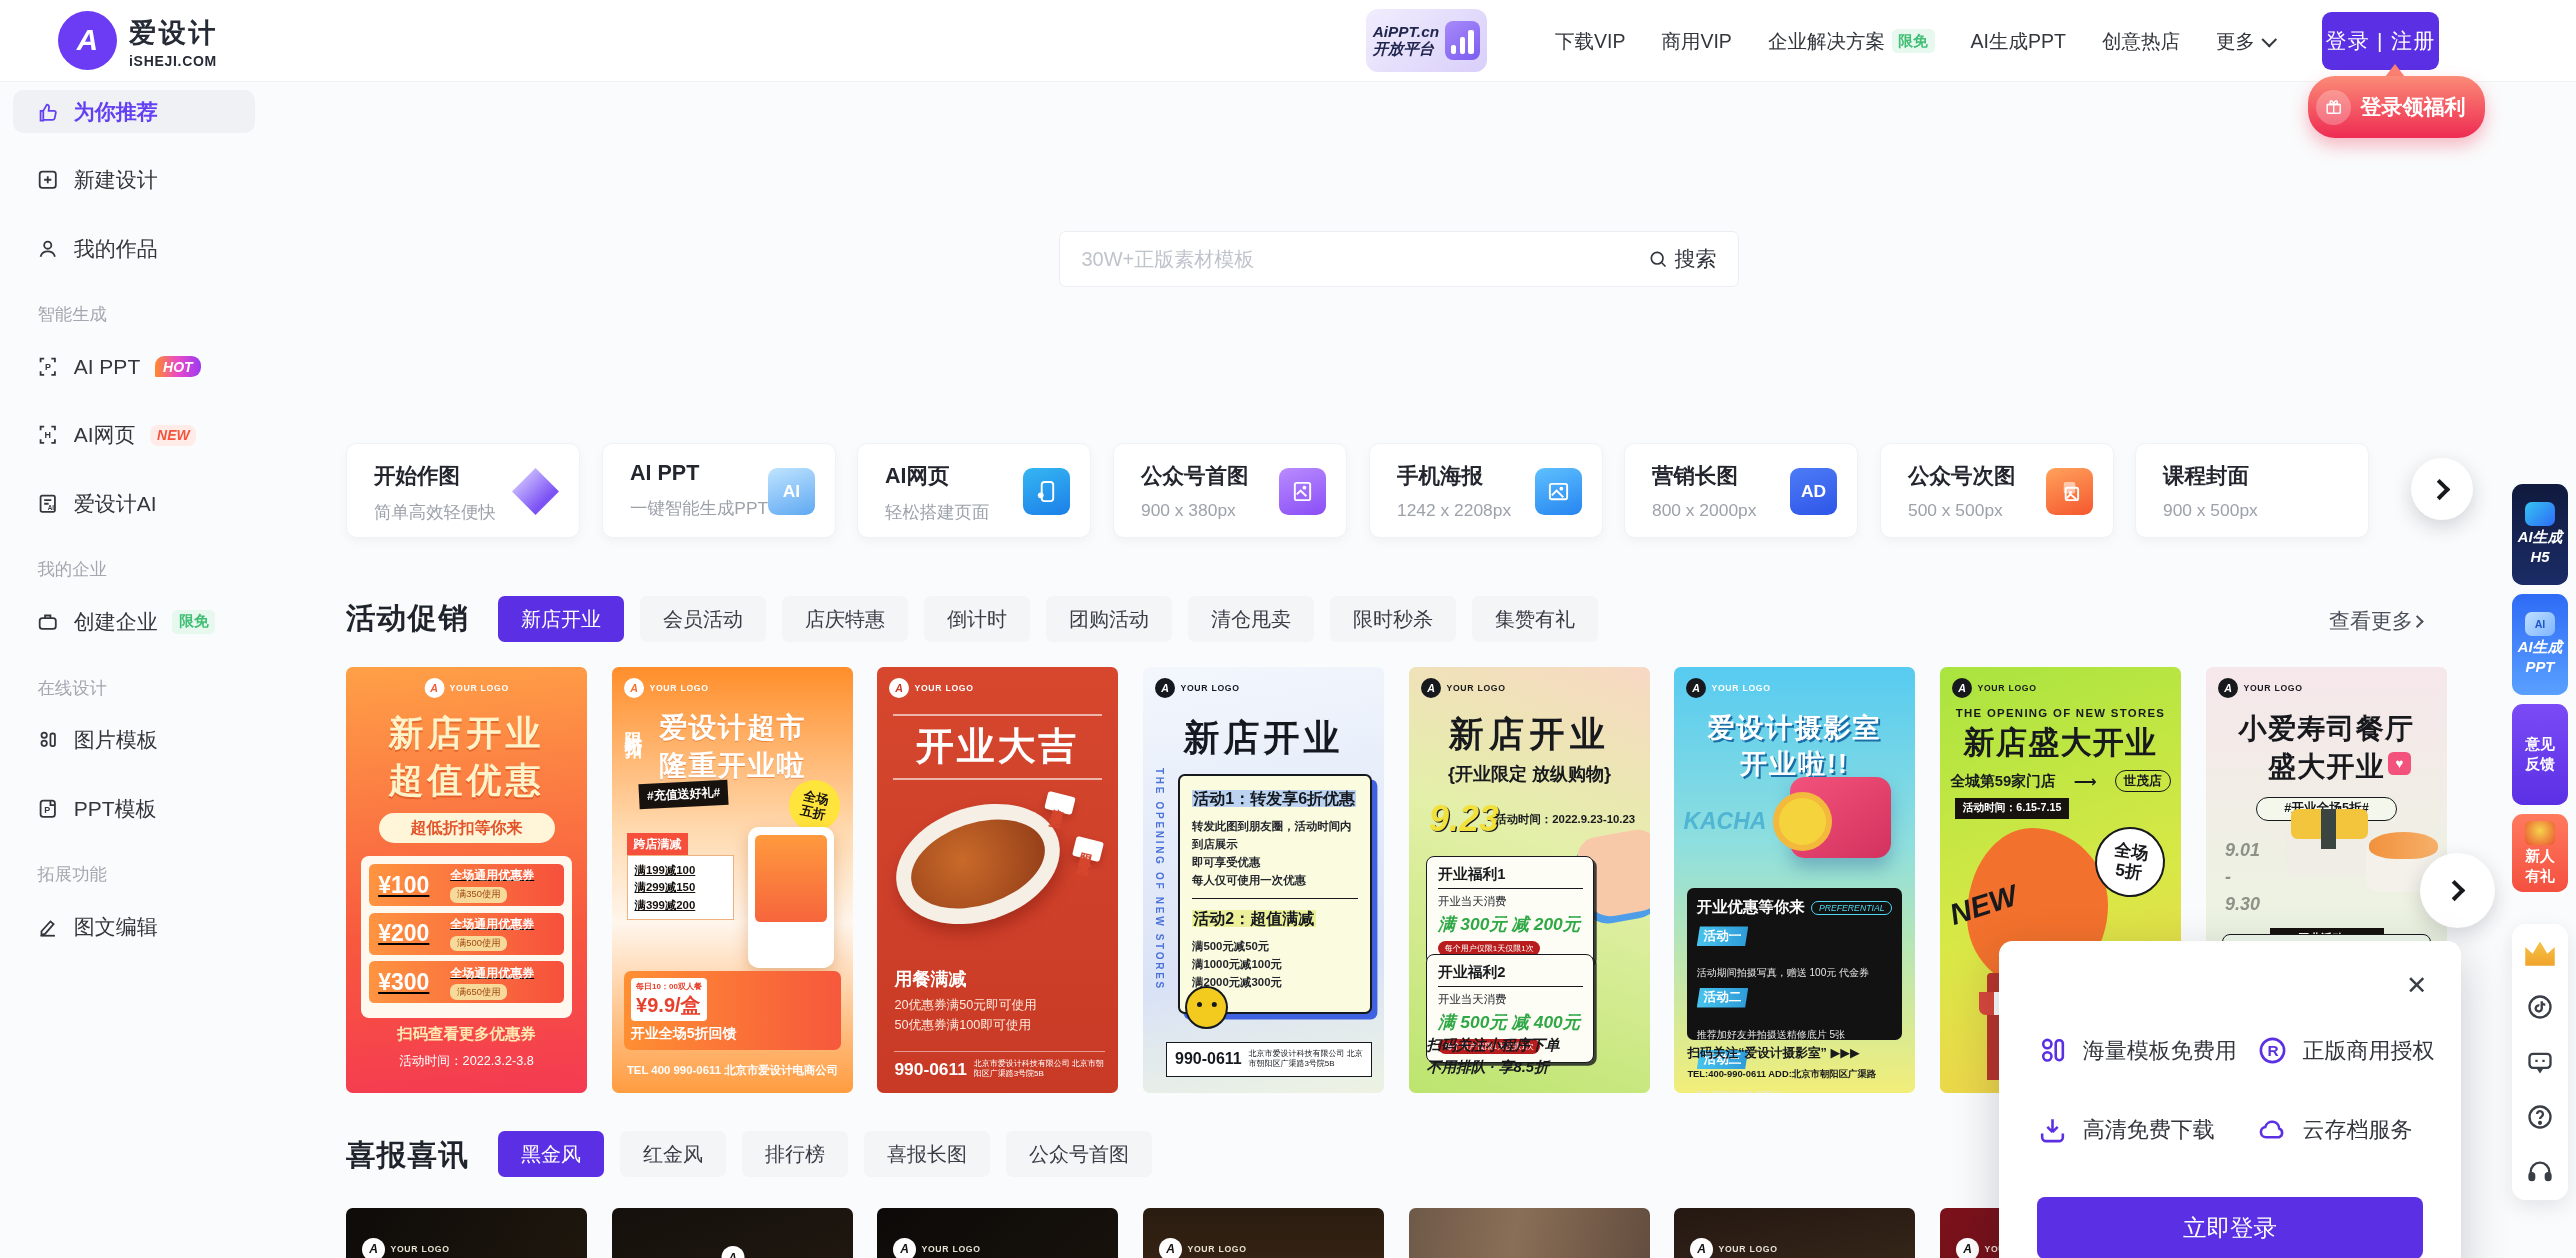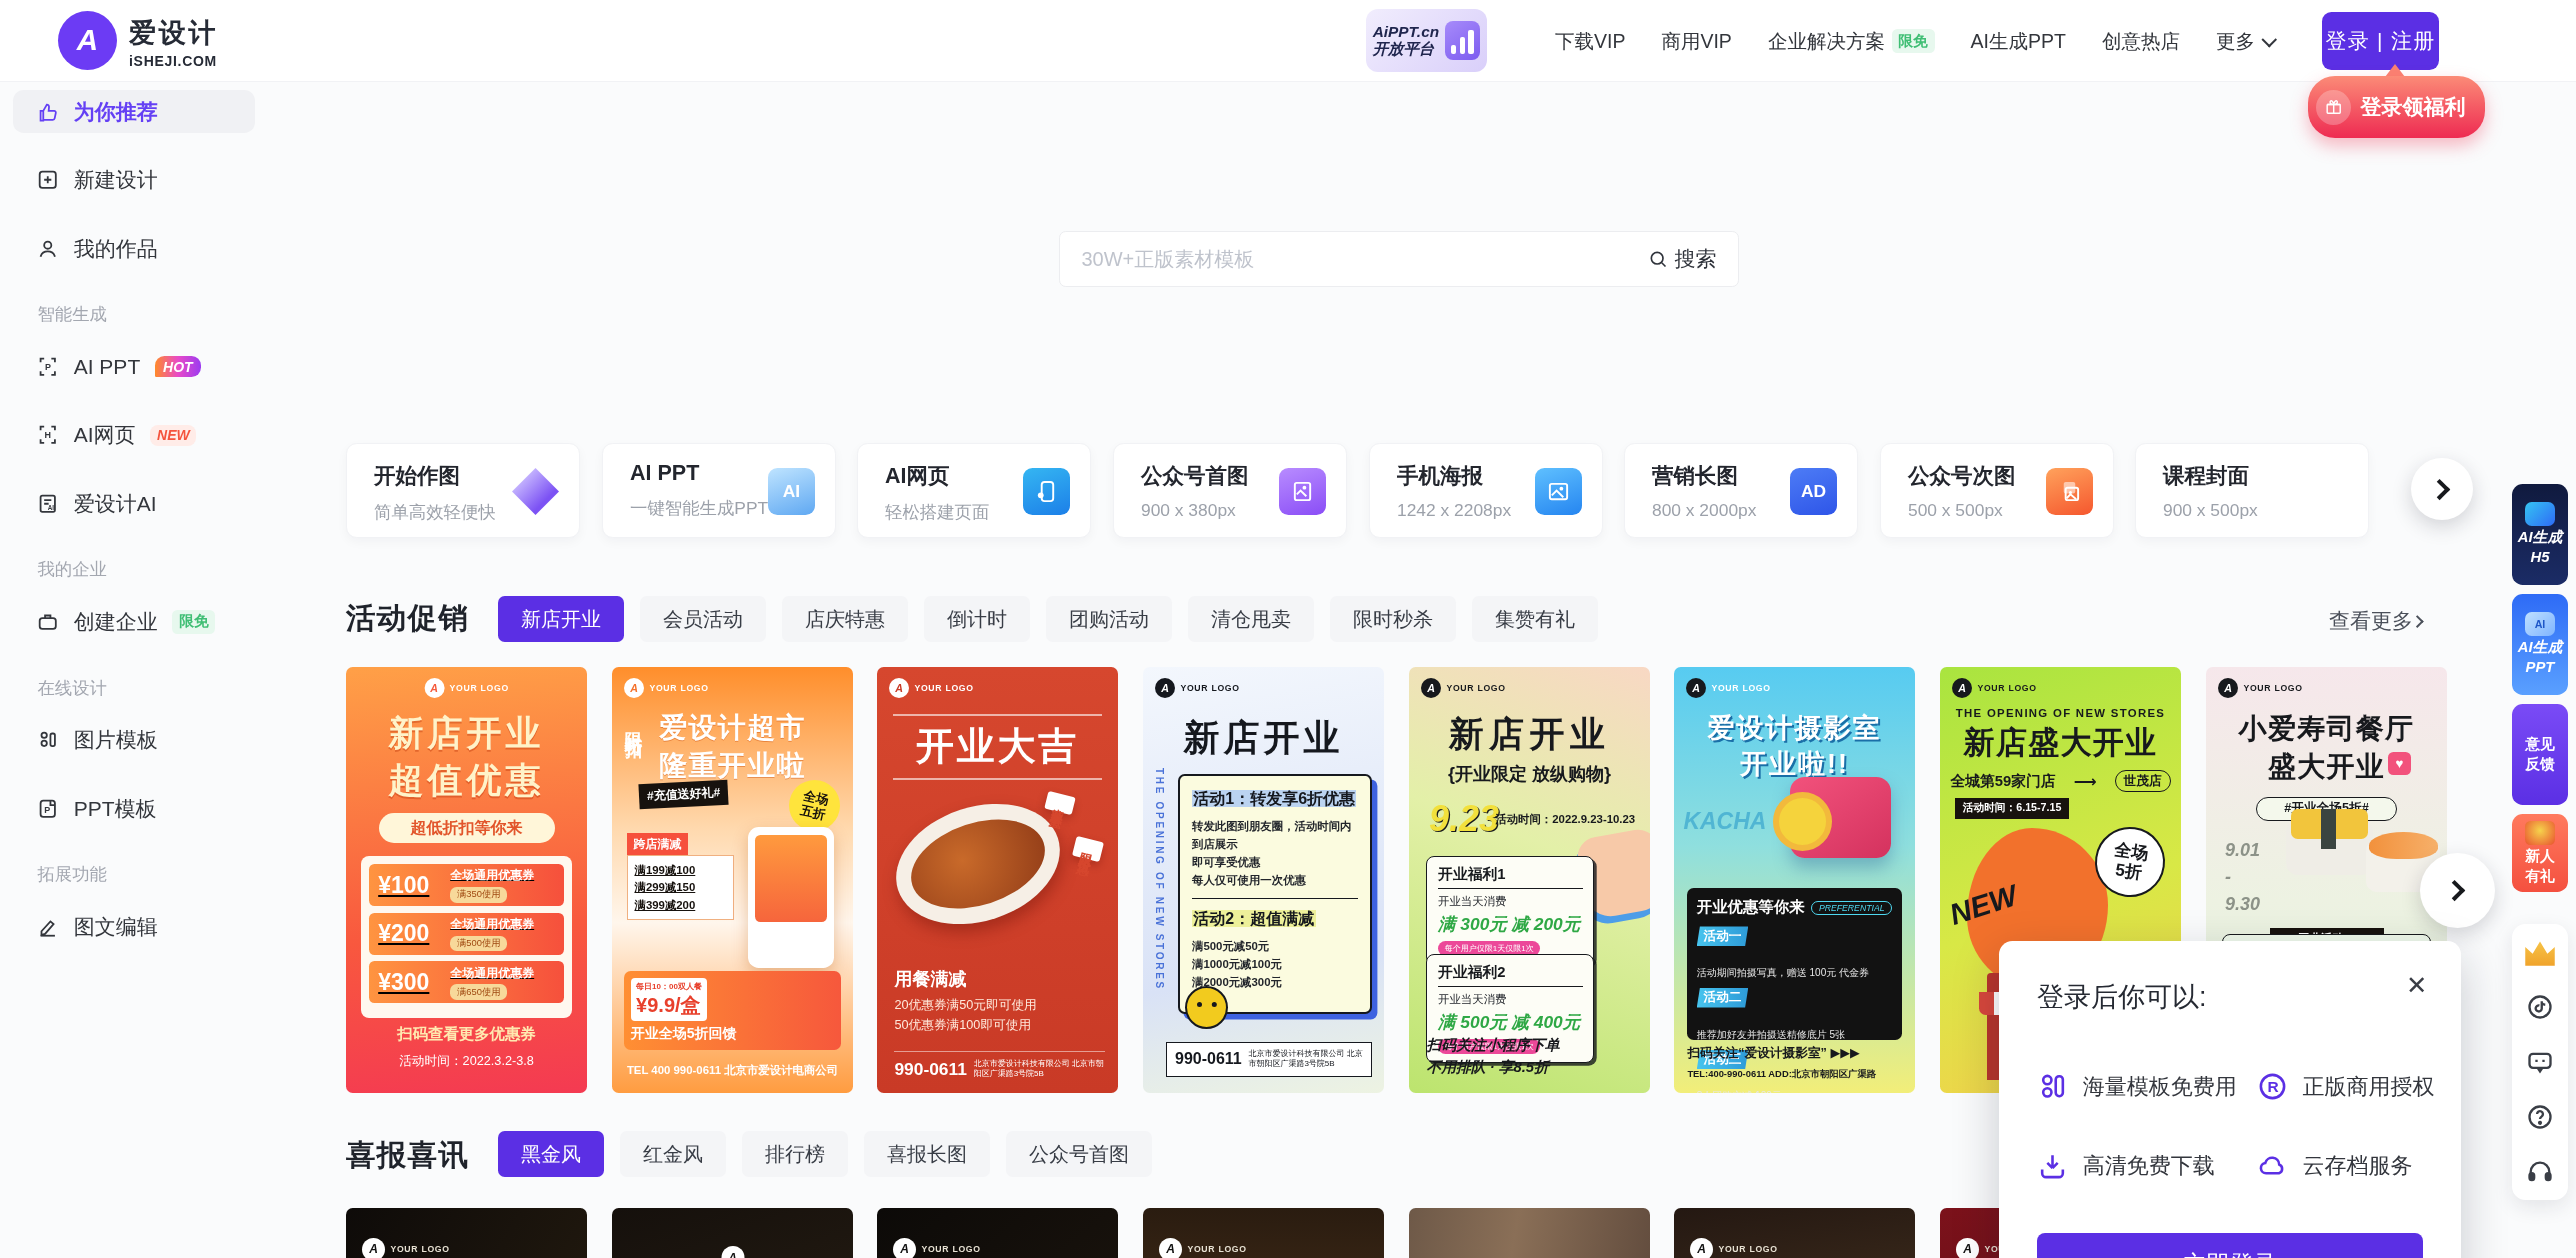--- a/index.html
+++ b/index.html
@@ -119,21 +119,21 @@
   .p4 .foot .ad { font-size:8px; line-height:10px; }
   .p5 { left:1409px; background:linear-gradient(200deg,#F8D8C4 0%,#E3F0A8 42%,#BCE46E 100%); }
   .p5 .big { text-align:center; color:#17191D; font-size:35px; font-weight:900; letter-spacing:5.4px; }
   .p5 .sub { text-align:center; color:#17191D; font-size:18px; font-weight:800; margin-top:4px; }
   .p5 .date { position:absolute; left:20px; top:131px; font-size:36px; font-weight:900; font-style:italic; color:#F2E03C; text-shadow:1.3px 1.3px 0 #17191D; }
   .p5 .time { position:absolute; right:14.8px; top:145px; font-size:11.4px; font-weight:700; color:#17191D; }
   .p5 .card { position:absolute; left:17.4px; width:168px; background:#FDFDF6; border:1.3px solid #17191D; border-radius:8px; padding:8px 10.7px; box-shadow:2.7px 2.7px 0 rgba(23,25,29,.8); }
   .p5 .ct { font-size:14.8px; font-weight:900; color:#17191D; border-bottom:1.3px solid #17191D; padding-bottom:4px; margin-bottom:5.4px; }
   .p5 .ca { font-size:11.4px; color:#23262C; }
   .p5 .cb { font-size:17.4px; font-weight:800; font-style:italic; color:#2FA845; margin-top:2.7px; }
-  .p5 .cn2 { font-size:8px; color:#fff; background:#ec4899; border-radius:8px; padding:2px 6.7px; display:inline-block; margin-top:5.4px; }
+  .p5 .cn2 { font-size:8px; color:#fff; background:#b91c1c; border-radius:8px; padding:2px 6.7px; display:inline-block; margin-top:5.4px; }
   .p5 .hand { position:absolute; right:-12px; top:166px; width:81px; height:81px; background:#F7C9A8; border-radius:20px 20px 27px 27px; box-shadow:-4px 6.7px 0 #4D9DE8; transform:rotate(-10deg); }
   .p5 .f { position:absolute; left:17.4px; font-size:14.8px; font-weight:900; font-style:italic; color:#17191D; }
   .p6 { left:1674px; background:linear-gradient(180deg,#57CBF1 0%,#8FDFDE 42%,#F2EE79 100%); }
   .p6 .big { text-align:center; color:#fff; font-size:27px; font-weight:900; letter-spacing:2px; text-shadow:2px 2px 0 #1A6FA8; }
   .p6 .cam { position:absolute; right:24px; top:110px; width:101px; height:81px; background:linear-gradient(145deg,#F2527C,#D4325E); border-radius:14.8px; box-shadow:0 9.4px 17.4px rgba(40,90,140,.35); }
   .p6 .cam:after { content:""; position:absolute; left:-17.4px; top:14.8px; width:47px; height:47px; border-radius:50%; background:#F5D33C; border:6.7px solid #F2B93C; }
   .p6 .wm { position:absolute; left:9.4px; top:141px; color:rgba(35,150,200,.55); font-size:23px; font-weight:900; font-style:italic; }
   .p6 .panel { position:absolute; left:13.4px; right:13.4px; top:221px; height:152px; background:#121212; border-radius:6.7px; padding:9.4px 9.4px; }
   .p6 .pt { color:#fff; font-size:15.4px; font-weight:900; display:flex; align-items:center; gap:6.7px; }
   .p6 .pe { color:#4FD8F0; font-size:8.7px; font-weight:400; font-style:italic; border:1.3px solid #4FD8F0; border-radius:10.7px; padding:1.3px 6.7px; }
@@ -727,21 +727,20 @@
 </div>
 <div class="bposter" style="left:1940px; background:linear-gradient(170deg,#7C121B,#5E0D14)">
   <div class="bp-logo">
       <span class="dot">A</span>
       <span class="lt">YOUR LOGO</span>
     </div>
 </div>
 <div class="bposter" style="left:2206px; background:linear-gradient(170deg,#1E1714,#35271B)"></div>
 
 <div class="modal">
-  <div class="title">登录后你可以:</div>
   <div class="close">✕</div>
   <div class="benefits">
     <div class="benefit">
       <span class="bicon">
         <svg width="31" height="31" viewBox="0 0 24 24" fill="none" stroke="#5B2FE4" stroke-width="2">
             <circle cx="8" cy="7" r="3.2"></circle>
             <circle cx="8" cy="16.5" r="3.2"></circle>
             <rect x="14.5" y="4" width="5.5" height="15.5" rx="2.6"></rect>
           </svg>
       </span>

